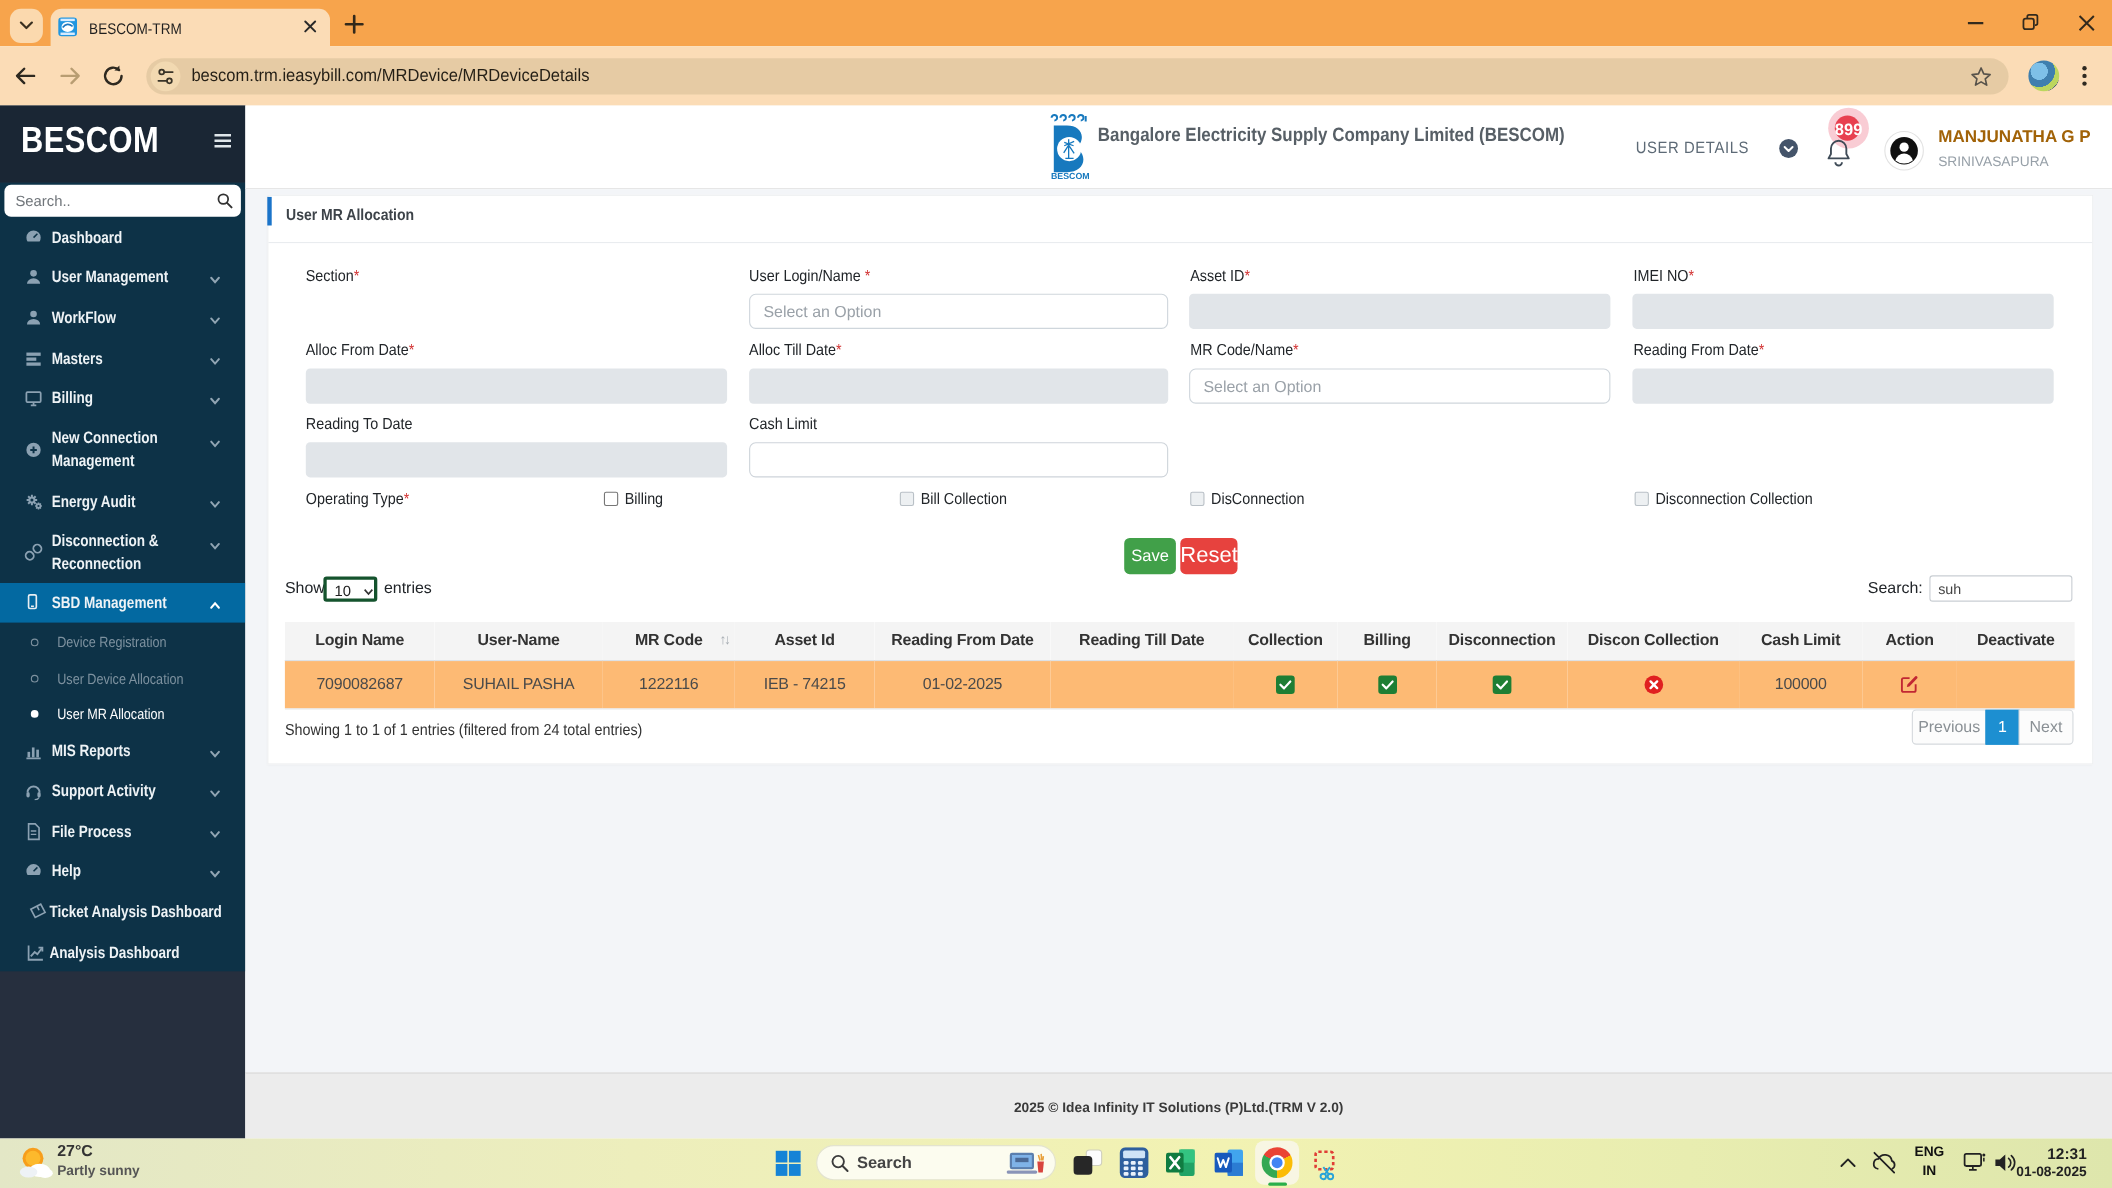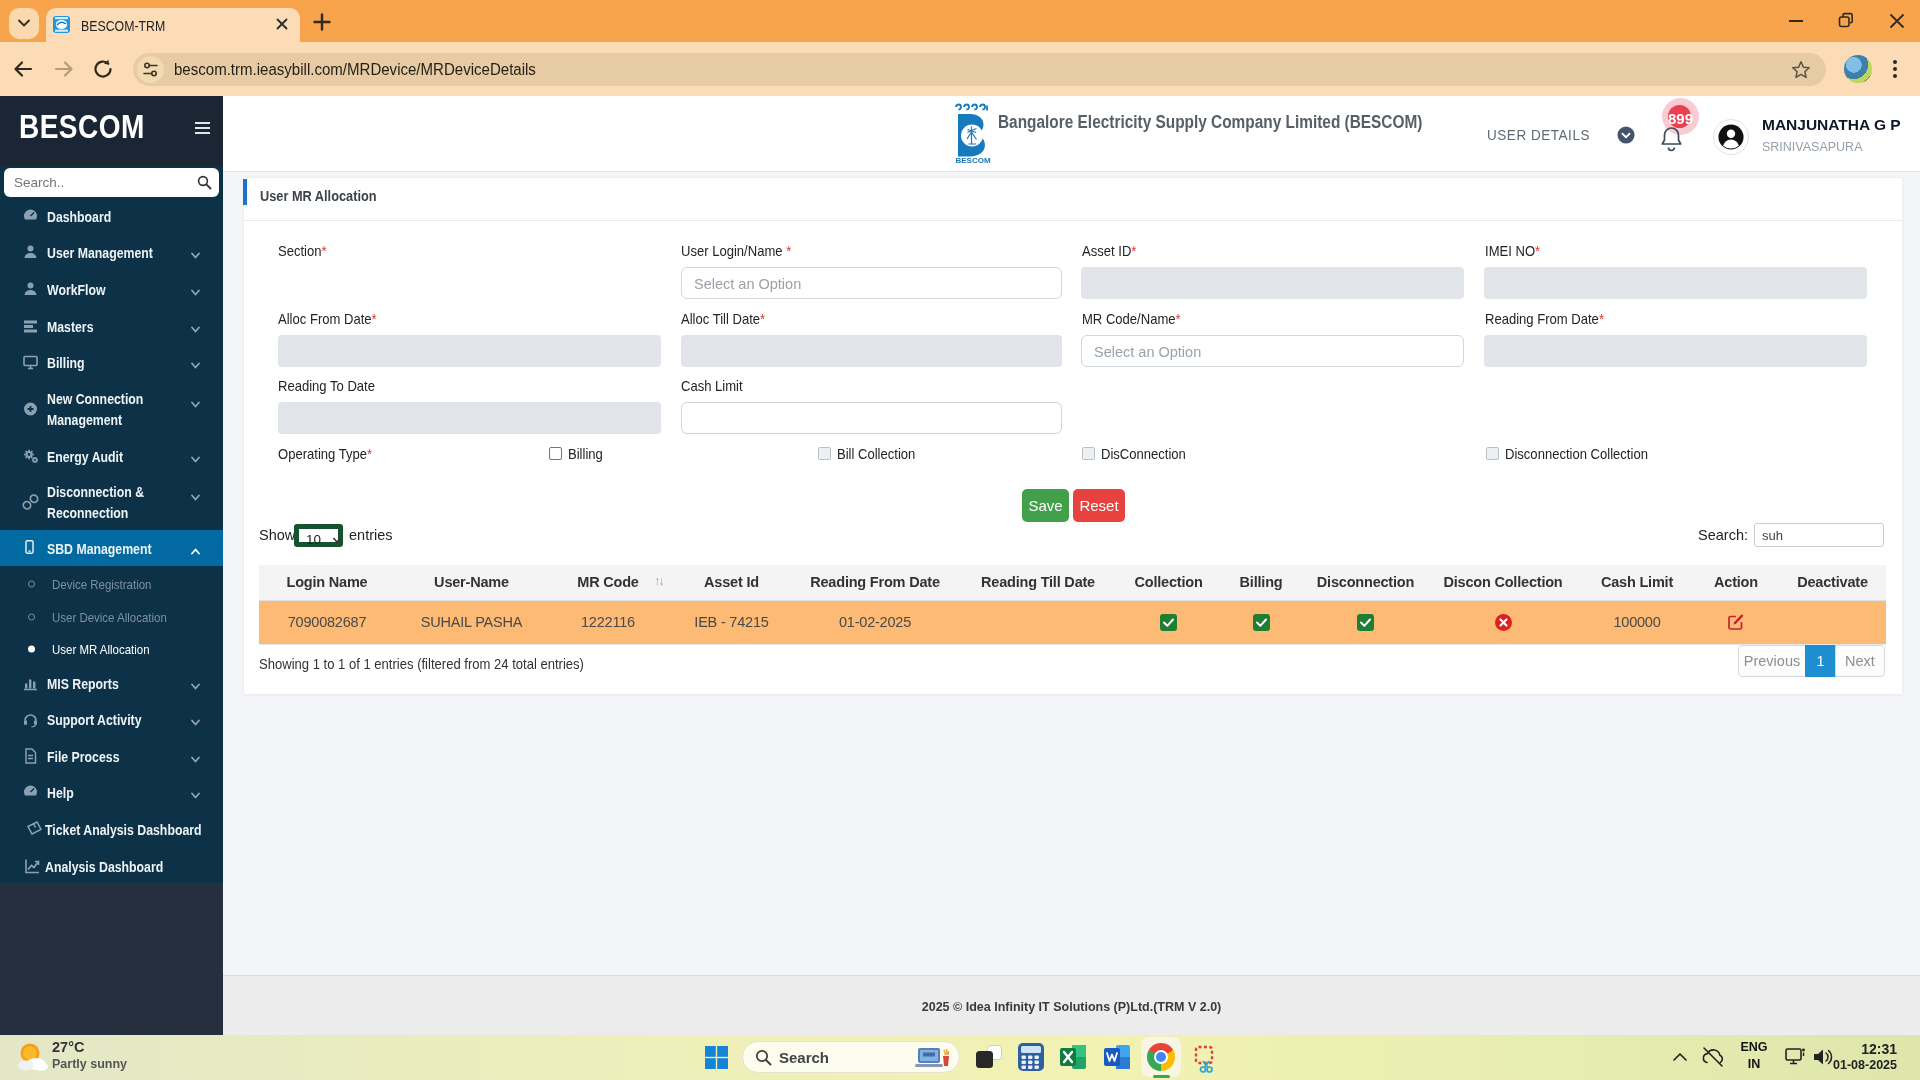--- a/index.html
+++ b/index.html
@@ -33,44 +33,44 @@
 .mi .lbl { position:absolute; left:47px; top:50%; transform:translateY(-50%) scaleX(0.82); transform-origin:left center; font-size:15px; font-weight:bold; color:#eef3f6; white-space:nowrap; }
 .mi .chev { position:absolute; left:190px; top:50%; transform:translateY(-50%); width:10px; height:10px; }
 .mi.two .chev { top:11px; transform:none; }
 .smi { position:absolute; left:0; width:223px; height:33px; }
 .smi .blt { position:absolute; left:28px; top:50%; transform:translateY(-50%); width:7px; height:7px; border-radius:50%; }
 .smi .lbl { position:absolute; left:52px; top:50%; transform:translateY(-50%) scaleX(0.85); transform-origin:left center; font-size:13.5px; color:#7d919f; white-space:nowrap; }
 
 #apphead { position:absolute; left:223px; top:96px; width:1697px; height:76px; background:#fff; border-bottom:1px solid #e4e4e4; }
 #cotitle { position:absolute; left:775px; top:16px; font-size:17.5px; font-weight:bold; color:#575f66; transform:scaleX(0.88); transform-origin:left top; white-space:nowrap; }
 #udet { position:absolute; left:1264px; top:30px; font-size:15px; color:#5d6a76; letter-spacing:0.6px; transform:scaleX(0.9); transform-origin:left center; }
-#uname { position:absolute; left:1539px; top:20px; font-size:15.5px; font-weight:bold; color:#0f172a; }
+#uname { position:absolute; left:1539px; top:20px; font-size:15.5px; font-weight:bold; color:#a16207; }
 #usub { position:absolute; left:1539px; top:44px; font-size:12.5px; color:#97a0a8; }
 
 #contentbg { position:absolute; left:223px; top:172px; width:1697px; height:803px; background:#f3f5f8; }
 #card { position:absolute; left:243px; top:177px; width:1660px; height:518px; background:#fff; border:1px solid #edeff1; box-shadow:0 1px 2px rgba(0,0,0,0.04); }
 #accent { position:absolute; left:243px; top:179px; width:3.5px; height:26px; background:#1b74c9; }
 #cardtitle { position:absolute; left:260px; top:188px; font-size:14.5px; font-weight:bold; color:#3d4349; transform:scaleX(0.88); transform-origin:left center; }
 #carddiv { position:absolute; left:244px; top:220px; width:1658px; height:1px; background:#e9ecef; }
 .flabel { position:absolute; font-size:14.5px; color:#212529; transform:scaleX(0.9); transform-origin:left center; white-space:nowrap; }
 .flabel .req { color:#d43a3a; }
 .inp-dis { position:absolute; height:32px; background:#e1e5e9; border-radius:4px; }
 .inp-sel { position:absolute; height:32px; background:#fff; border:1px solid #cfd6dc; border-radius:6px; }
 .inp-sel span { position:absolute; left:12px; top:8px; font-size:14.5px; color:#9aa1a8; }
 .inp-wh { position:absolute; height:32px; background:#fff; border:1px solid #ced4da; border-radius:6px; }
 #secsel { position:absolute; left:278px; top:267px; width:383px; height:32px; background:linear-gradient(#fdfdfd,#f1f1f1); border:1px solid #8a9095; border-radius:6px; }
 #secsel span { position:absolute; left:12px; top:8px; font-size:14.5px; color:#222; }
 .cb { position:absolute; width:13px; height:13px; background:#fff; border:1px solid #767676; border-radius:2px; }
 .cb.dis { background:#edf0f2; border:1px solid #b9c0c6; }
 .cblbl { position:absolute; font-size:14.5px; color:#212529; transform:scaleX(0.9); transform-origin:left center; white-space:nowrap; }
 #savebtn { position:absolute; left:1022px; top:489px; width:47px; height:33px; background:#41a049; border-radius:5px; color:#fff; font-size:15px; text-align:center; line-height:33px; }
-#resetbtn { position:absolute; left:1073px; top:489px; width:52px; height:33px; background:#e7423e; border-radius:5px; color:#fff; font-size:15px; text-align:center; line-height:33px; }
+#resetbtn { position:absolute; left:1073px; top:489px; width:52px; height:33px; background:#e7423e; border-radius:5px; color:#fff; font-size:20px; text-align:center; line-height:33px; }
 
 #showlbl { position:absolute; left:259px; top:527px; font-size:14.5px; color:#212529; }
-#showsel { position:absolute; left:294px; top:524px; width:49px; height:23px; border:5px solid #14532d; border-radius:3px; background:#fff; }
+#showsel { position:absolute; left:294px; top:524px; width:49px; height:23px; border:3px solid #14532d; border-radius:3px; background:#fff; }
 #showsel span { position:absolute; left:7px; top:3px; font-size:13.5px; color:#222; }
 #entlbl { position:absolute; left:349px; top:527px; font-size:14.5px; color:#212529; }
 #srchlbl { position:absolute; left:1698px; top:527px; font-size:14.5px; color:#212529; }
 #srchinp { position:absolute; left:1754px; top:523px; width:130px; height:24px; border:1px solid #c9ced3; border-radius:3px; background:#fff; }
 #srchinp span { position:absolute; left:7px; top:4px; font-size:13px; color:#444; }
 
 #tbl { position:absolute; left:259px; top:565px; width:1627px; border-collapse:collapse; table-layout:fixed; }
 #tbl th { background:#f4f4f4; font-size:14.5px; font-weight:bold; color:#333; height:35px; text-align:center; border-bottom:1px solid #dde1e5; position:relative; letter-spacing:-0.2px; }
 #tbl td { font-size:14.5px; color:#4a4a4a; height:44px; text-align:center; border-bottom:1px solid #e3e7ea; background:#fdba74; letter-spacing:-0.2px; }
 #showing { position:absolute; left:259px; top:656px; font-size:14.5px; color:#333; transform:scaleX(0.9); transform-origin:left center; }

